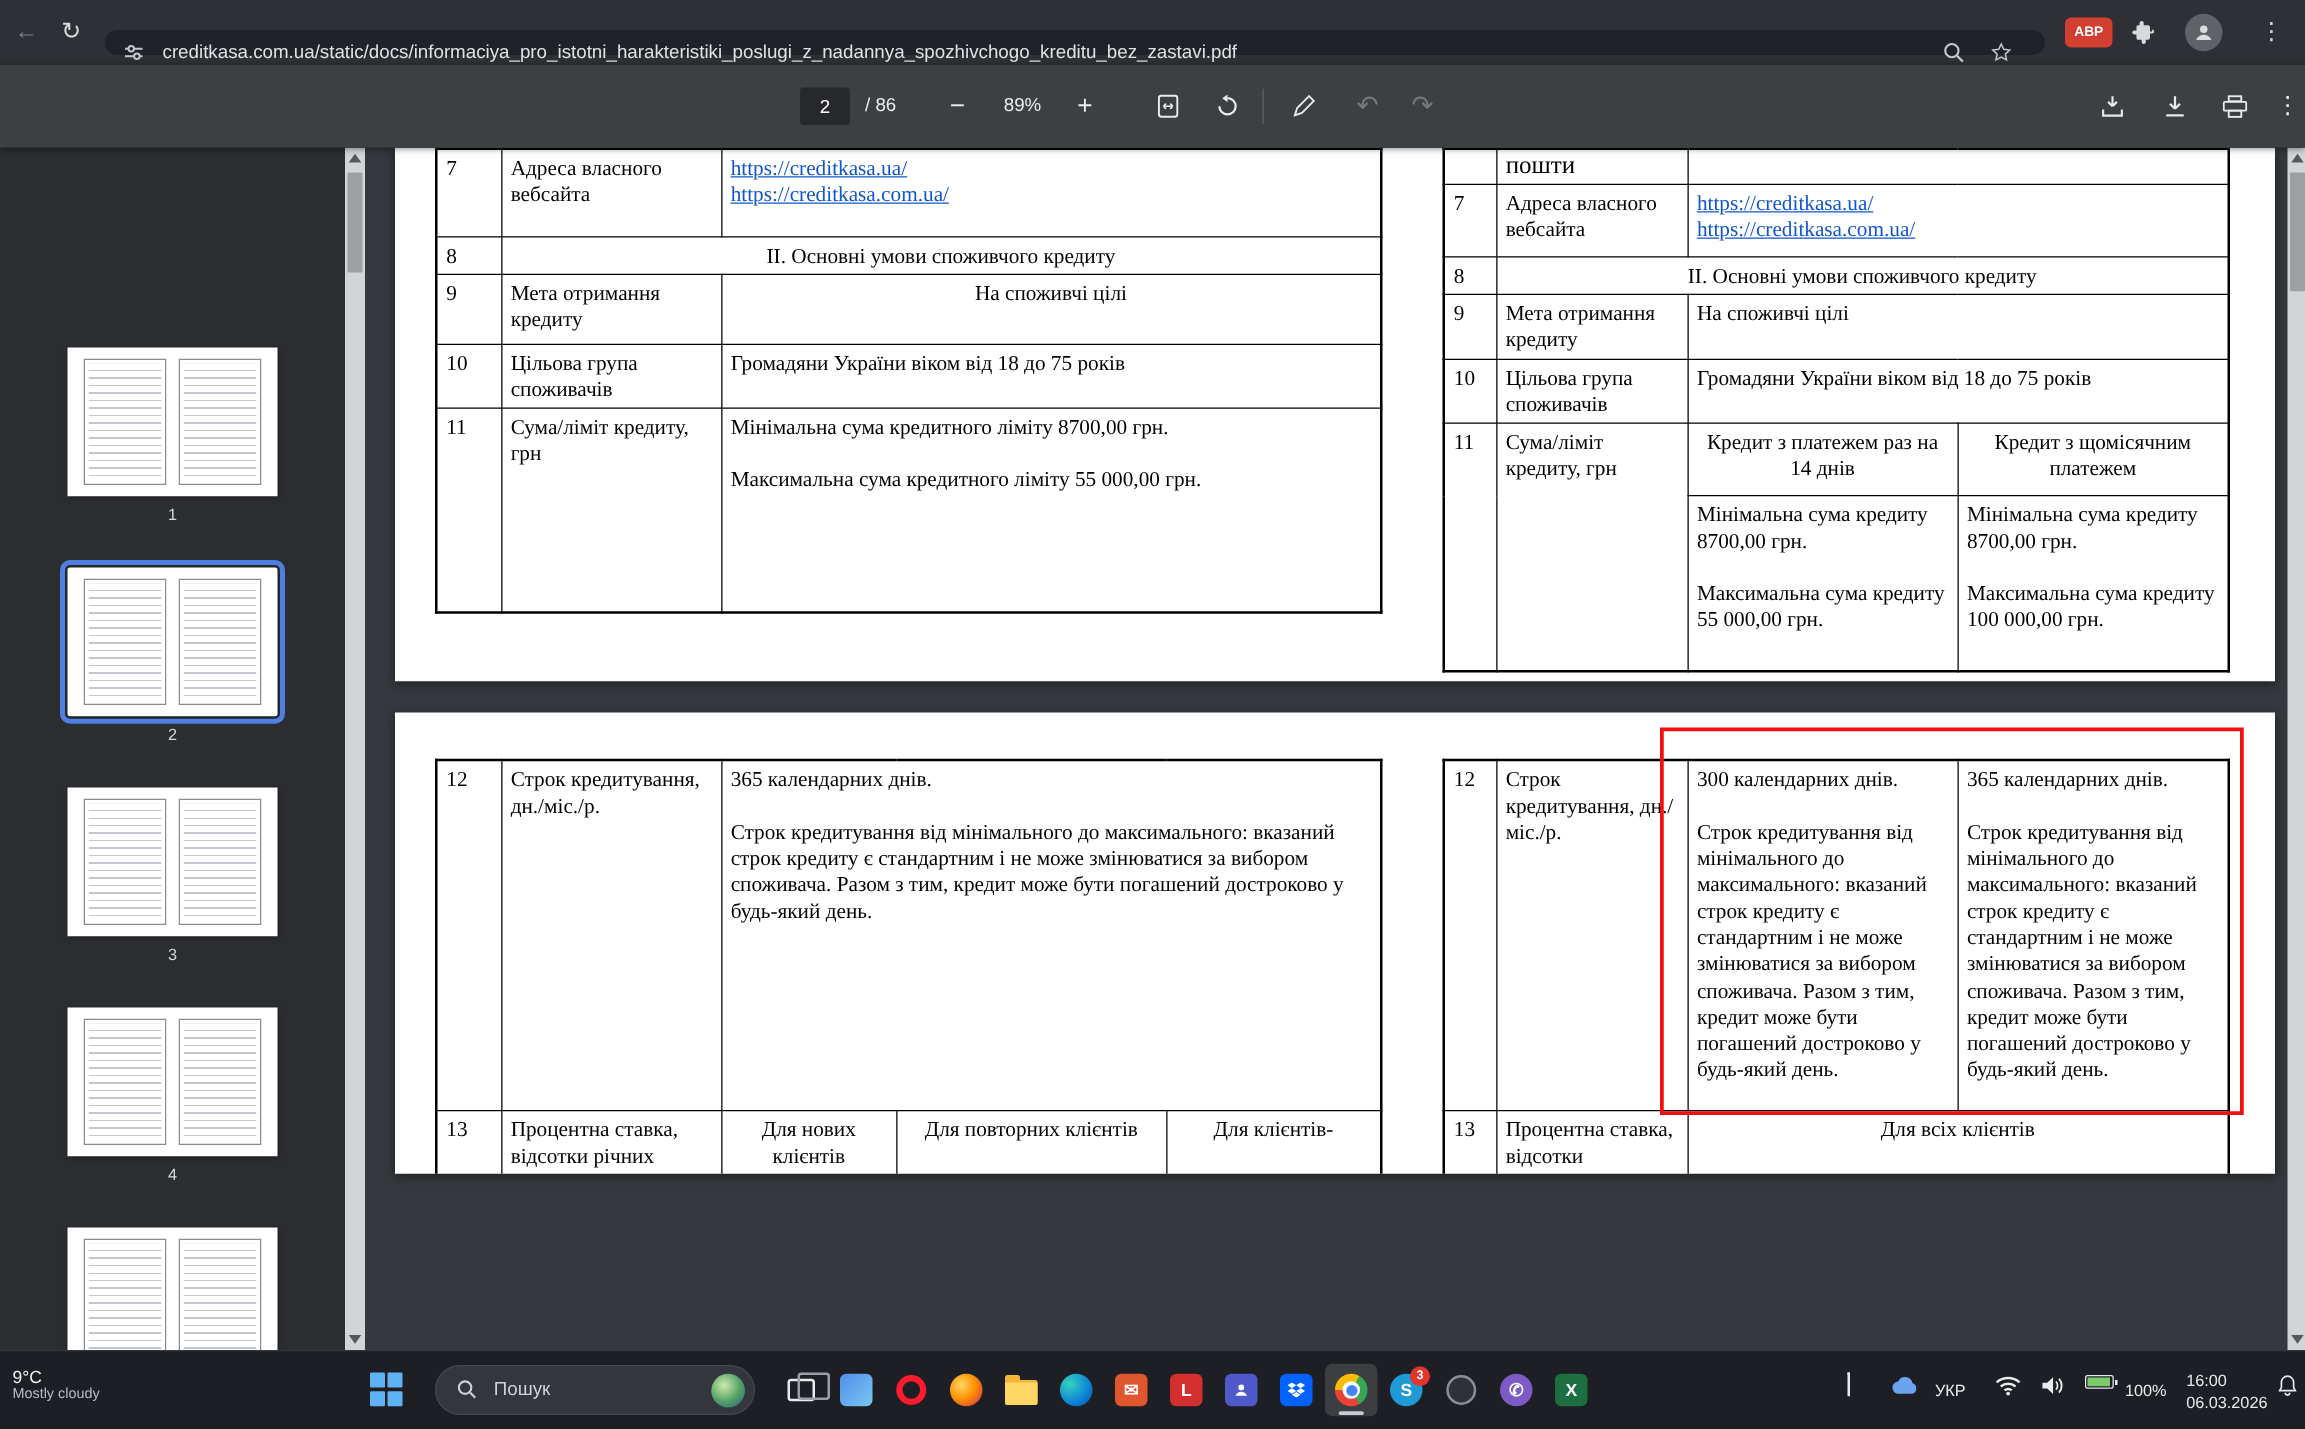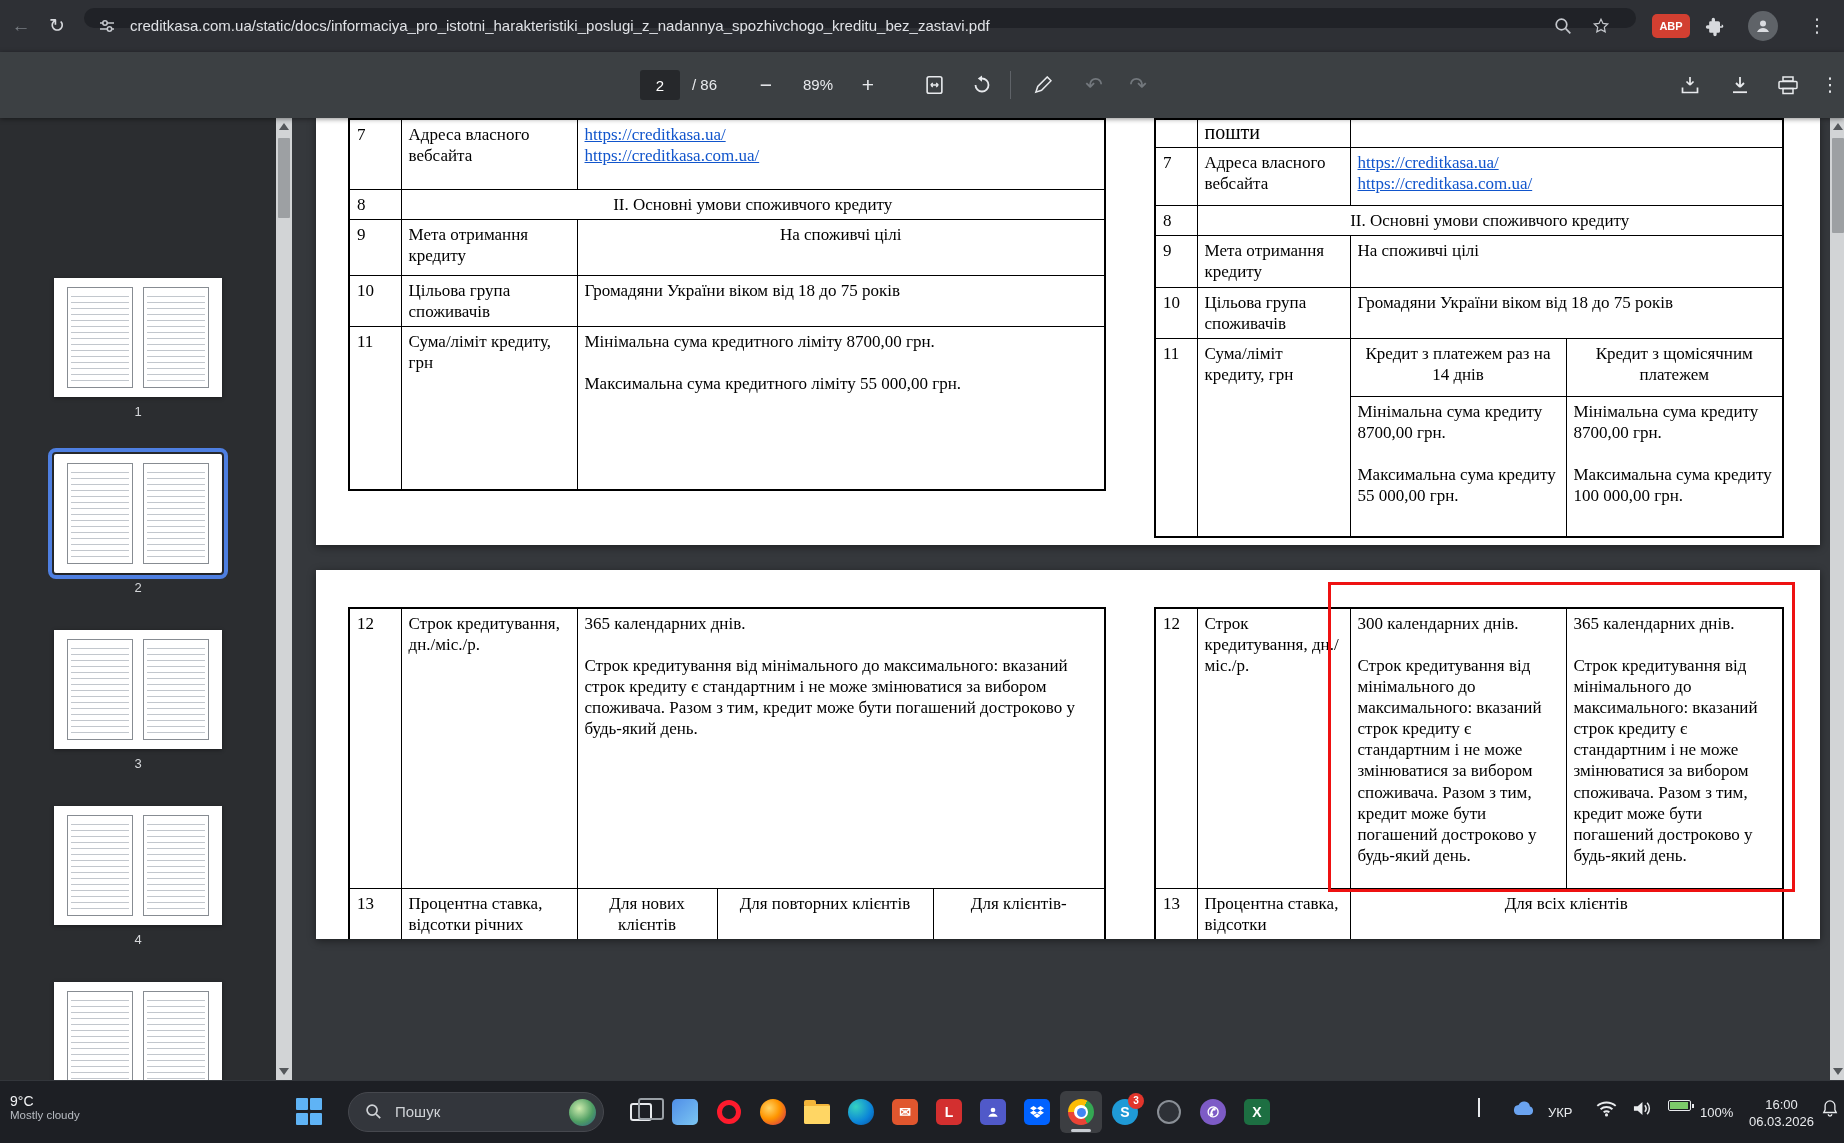--- a/index.html
+++ b/index.html
@@ -3,21 +3,21 @@
 <meta charset="utf-8">
 <style>
   *{margin:0;padding:0;box-sizing:border-box}
   html,body{background:#111;font-family:"Liberation Sans",sans-serif}
   #screen{position:relative;width:1844px;height:1143px;overflow:hidden;background:#35383c}
 
   
   .topbar{position:absolute;left:0;top:0;width:1844px;height:52px;background:#2e3035}
   .tb-ic{position:absolute;top:0;height:52px;line-height:52px;text-align:center;width:34px;color:#d7d9dd;font-size:19px;cursor:pointer}
   .tb-ic.dim{color:#797e84}
-  .omnibox{position:absolute;left:84px;top:8px;width:1552px;height:20px;border-radius:18px;background:#202227}
+  .omnibox{position:absolute;left:84px;top:24px;width:1552px;height:20px;border-radius:18px;background:#202227}
   .site-ic{position:absolute;left:14px;top:9px;color:#c4c7cc}
   .url{position:absolute;left:46px;top:9px;font-size:15px;color:#dfe1e5;white-space:nowrap}
   .om-ic{position:absolute;top:9px;color:#c4c7cc;cursor:pointer}
   .abp{position:absolute;left:1652px;top:14px;width:38px;height:24px;border-radius:5px;background:#d23f31;color:#fff;font-size:11px;font-weight:bold;text-align:center;line-height:24px}
   .avatar{position:absolute;left:1748px;top:11px;width:30px;height:30px;border-radius:50%;background:#5f6368;display:flex;align-items:center;justify-content:center}
 
   
   .pdfbar{position:absolute;left:0;top:52px;width:1844px;height:66px;background:#3c4043;box-shadow:0 1px 5px rgba(0,0,0,.45);z-index:5}
   .fname{position:absolute;left:16px;top:0;line-height:66px;font-size:16px;color:#e8eaed;white-space:nowrap}
   .pagebox{position:absolute;left:640px;top:18px;width:40px;height:30px;background:#26282b;border:none;border-radius:3px;color:#fff;font-size:15px;text-align:center;font-family:"Liberation Sans",sans-serif}
@@ -82,21 +82,21 @@
   .folder::before{content:"";position:absolute;left:0;top:-4px;width:12px;height:5px;background:#f3b53a;border-radius:2px 2px 0 0}
   .folder::after{content:"";position:absolute;left:0;top:2px;width:26px;height:18px;background:#ffd664;border-radius:0 0 2px 2px}
   .tv{position:relative;width:22px;height:18px;border:2px solid #e8eaed;border-radius:3px;background:transparent}
   .tv::after{content:"";position:absolute;left:6px;top:-7px;width:22px;height:18px;border:2px solid #9aa0a6;border-radius:3px}
   .trayic{position:absolute;top:19px;cursor:pointer;color:#e8eaed}
   .lang{font-size:13px;line-height:25px}
   .battwrap{display:flex;align-items:center;gap:5px}
   .batt{position:relative;width:23px;height:11px;border:1.5px solid #e8eaed;border-radius:2px}
   .batt::before{content:"";position:absolute;left:1px;top:1px;bottom:1px;width:18px;background:#7ccb6a}
   .batt::after{content:"";position:absolute;right:-4px;top:2.5px;width:2.5px;height:4px;background:#e8eaed}
-  .clock{position:absolute;right:30px;top:15px;text-align:center;font-size:13px;line-height:17px;cursor:pointer}
+  .clock{position:absolute;right:30px;top:15px;text-align:left;font-size:13px;line-height:17px;cursor:pointer}
   .chev{width:9px;height:9px;border-left:2px solid #e8eaed;border-top:2px solid #e8eaed;transform:rotate(45deg);margin-top:4px}
 </style>
 </head>
 <body>
 
 <div id="screen">
 
   <header class="topbar">
     <span class="tb-ic dim" style="left:4px">←</span>
     <span class="tb-ic" style="left:40px">↻</span>

